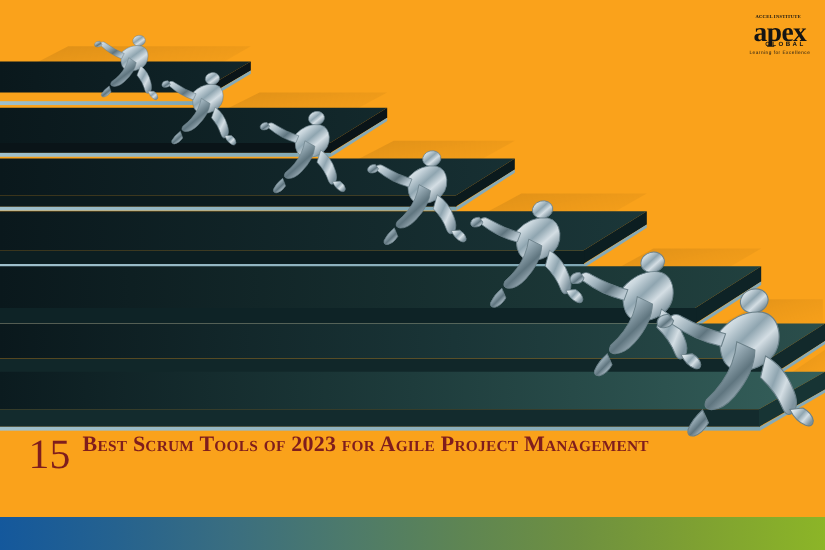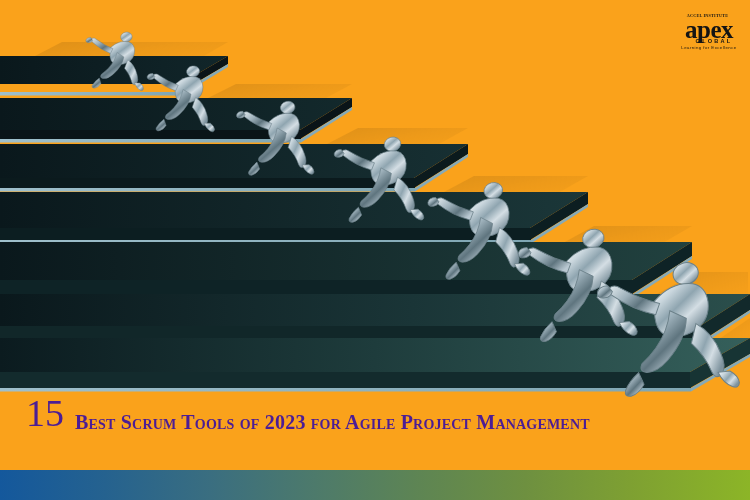--- a/index.html
+++ b/index.html
@@ -79,22 +79,22 @@
     margin-top: 1.5px;
     display: block;
   }
 
   
   #title-row {
     position: absolute;
     left: 26px;
     bottom: 38px;
     display: flex;
-    align-items: flex-end;
-    color: #4c1d95;
+    align-items: flex-start;
+    color: #7f1d1d;
     white-space: nowrap;
   }
   #title-number {
     font-family: "Liberation Serif", "DejaVu Serif", serif;
     font-size: 38px;
     font-weight: 400;
     line-height: 1;
     letter-spacing: 0px;
   }
   #title-text {

